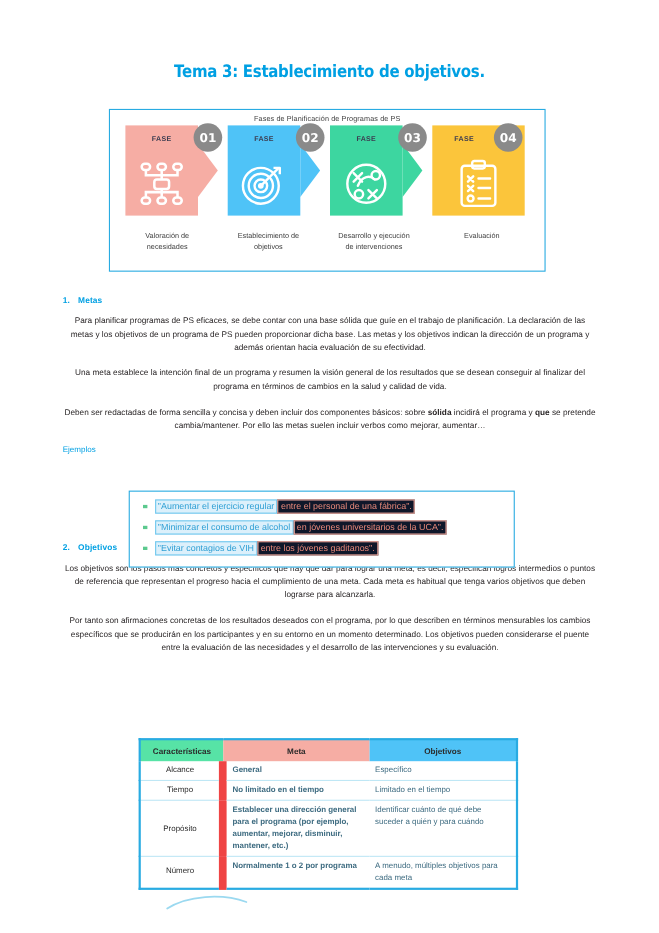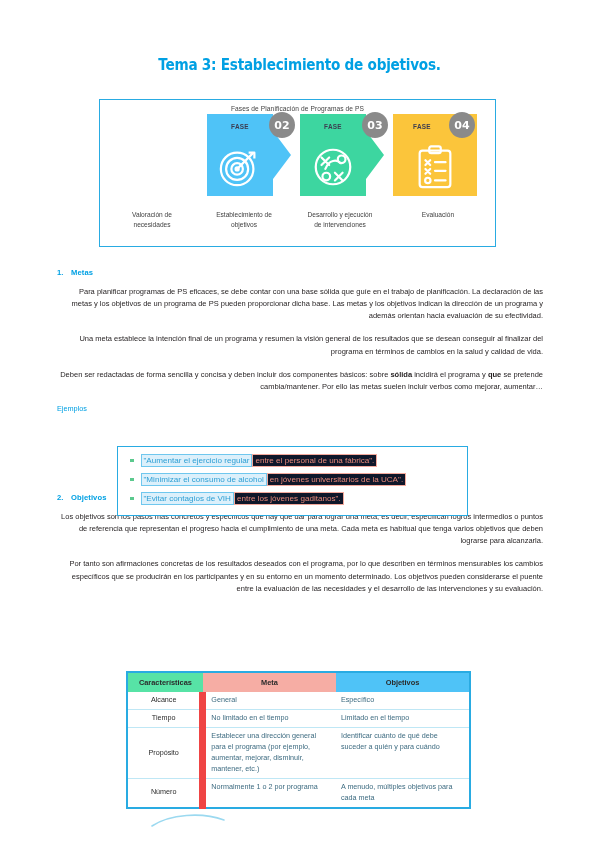--- a/index.html
+++ b/index.html
@@ -139,21 +139,21 @@
     font-size: 7.6px;
     font-weight: bold;
     margin: 0 0 9px 0;
     letter-spacing: .1px;
   }
   h2.section .num { display:inline-block; width: 14px; }
   p.para {
     font-size: 7.5px;
     line-height: 1.62;
     margin: 0 0 11px 0;
-    text-align: right;
+    text-align: center;
     color: #231f20;
   }
   p.para b { font-weight: bold; }
   .ejemplos-label {
     color: #00A0E3;
     font-size: 7.3px;
     margin: 6px 0 0 0;
   }
 
   
@@ -227,21 +227,21 @@
   .cmp-table tbody td.rowhead {
     font-weight: normal;
     text-align: center;
     color: #2b2b2b;
     border-right: 7px solid #ef4444;
     vertical-align: middle;
   }
   .cmp-table tbody td.cell {
     color: #3d6b80;
   }
-  .cmp-table tbody td.cell-meta { border-right: 0; }
+  .cmp-table tbody td.cell-meta { border-right: 0; font-weight: bold; }
   .cmp-table tbody tr:last-child td { border-bottom: none; }
 
   .swoosh {
     position: absolute;
     left: 150px;
     top: 812px;
     width: 80px;
     height: 18px;
     pointer-events: none;
   }
@@ -249,20 +249,40 @@
 </head>
 <body>
 
 <h1 class="doc-title">Tema 3: Establecimiento de objetivos.</h1>
 
 <div class="diagram">
   <div class="diagram-caption">Fases de Planificación de Programas de PS</div>
 
   <div class="phases">
 
+    <div class="phase p1">
+      <div class="body">
+          <div class="body-fill"></div>
+        </div>
+      <div class="arrow"></div>
+      <div class="fase-label">FASE</div>
+      <div class="badge">01</div>
+      <svg class="p-icon" viewBox="0 0 48 48">
+        <g fill="none" stroke="#ffffff" stroke-width="2.4">
+          <rect x="5" y="5" width="8" height="6" rx="3"></rect>
+          <rect x="20" y="5" width="8" height="6" rx="3"></rect>
+          <rect x="35" y="5" width="8" height="6" rx="3"></rect>
+          <rect x="17" y="20" width="14" height="9" rx="2.5"></rect>
+          <rect x="5" y="37" width="8" height="6" rx="3"></rect>
+          <rect x="20" y="37" width="8" height="6" rx="3"></rect>
+          <rect x="35" y="37" width="8" height="6" rx="3"></rect>
+          <path d="M9 11v5h30v-5M24 11v9M24 29v8M9 37v-5h30v5"></path>
+        </g>
+      </svg>
+    </div>
 
     <div class="phase p2">
       <div class="body">
           <div class="body-fill"></div>
         </div>
       <div class="arrow"></div>
       <div class="fase-label">FASE</div>
       <div class="badge">02</div>
       <svg class="p-icon" viewBox="0 0 48 48">
         <g fill="none" stroke="#ffffff" stroke-width="2.3">

